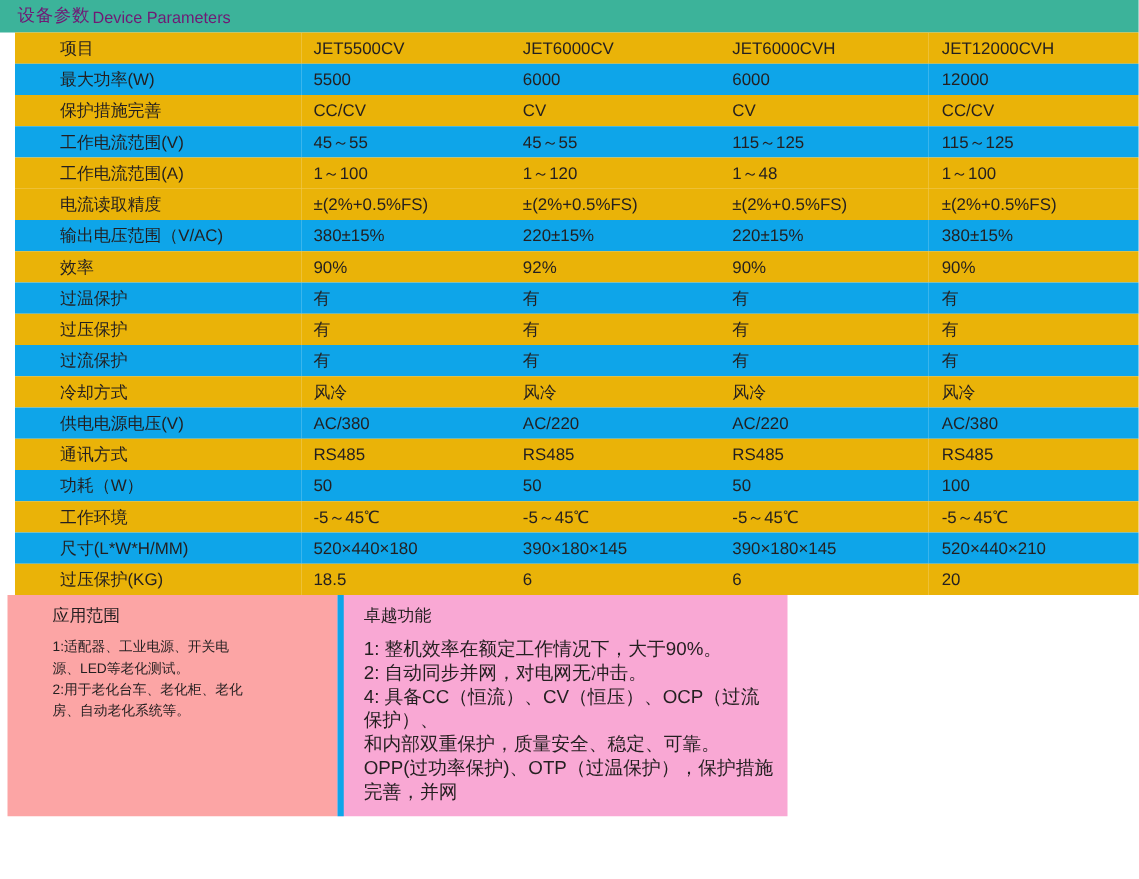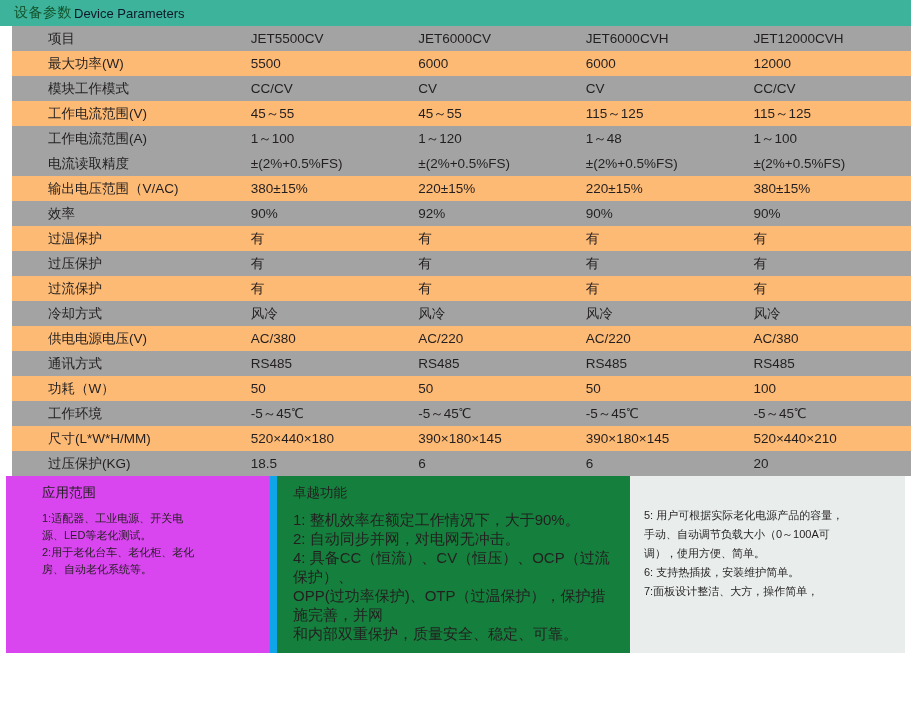--- a/index.html
+++ b/index.html
@@ -23,26 +23,26 @@
   }
   .title-bar {
     height: 26px;
     background: #3cb39a;
     display: flex;
     align-items: center;
     padding-left: 14px;
     box-sizing: border-box;
   }
   .title-bar .t-cn {
-    color: #14532d;
+    color: #701a75;
     font-size: 14px;
     letter-spacing: 0.5px;
   }
   .title-bar .t-en {
-    color: #0f172a;
+    color: #701a75;
     font-size: 13px;
     margin-left: 2px;
   }
   .table-wrap {
     padding: 0 6px 0 6px;
     box-sizing: border-box;
   }
   table.spec {
     border-collapse: collapse;
     width: 899px;
@@ -51,24 +51,24 @@
   }
   table.spec td {
     font-size: 13.5px;
     color: #231f20;
     padding: 0 0 0 0;
     height: 25px;
     vertical-align: middle;
     border: none;
   }
   table.spec tr.shade td {
-    background: #fdba74;
+    background: #0ea5e9;
   }
   table.spec tr.plain td {
-    background: #a3a3a3;
+    background: #eab308;
   }
   td.c0 {
     width: 228px;
     padding-left: 36px !important;
     box-sizing: border-box;
   }
   td.c1, td.c2, td.c3, td.c4 {
     width: 167px;
     padding-left: 10px !important;
     box-sizing: border-box;
@@ -78,28 +78,28 @@
     margin-left: 6px;
     width: 899px;
     box-sizing: border-box;
   }
   .bottom .bcol {
     box-sizing: border-box;
     padding: 8px 10px 10px 10px;
   }
   .bottom .bcol.left {
     width: 264px;
-    background: #d946ef;
+    background: #fca5a5;
     padding-left: 36px;
   }
   .bottom .bcol.mid {
     width: 360px;
-    background: #15803d;
+    background: #f9a8d4;
     padding-left: 16px;
-    border-left: 7px solid #0ea5e9;
+    border-left: 5px solid #0ea5e9;
   }
   .bottom .bcol.right {
     width: 275px;
     background: #e9eeed;
     padding-left: 14px;
   }
   .bhead {
     font-size: 13.5px;
     color: #231f20;
     margin-bottom: 8px;
@@ -143,21 +143,21 @@
         </tr>
 
         <tr class="shade">
           <td class="c0">最大功率(W)</td>
           <td class="c1">5500</td>
           <td class="c2">6000</td>
           <td class="c3">6000</td>
           <td class="c4">12000</td>
         </tr>
         <tr class="plain">
-          <td class="c0">模块工作模式</td>
+          <td class="c0">保护措施完善</td>
           <td class="c1">CC/CV</td>
           <td class="c2">CV</td>
           <td class="c3">CV</td>
           <td class="c4">CC/CV</td>
         </tr>
         <tr class="shade">
           <td class="c0">工作电流范围(V)</td>
           <td class="c1">45～55</td>
           <td class="c2">45～55</td>
           <td class="c3">115～125</td>
@@ -273,28 +273,20 @@
       <div class="bline">源、LED等老化测试。</div>
       <div class="bline">2:用于老化台车、老化柜、老化</div>
       <div class="bline">房、自动老化系统等。</div>
     </div>
 
     <div class="bcol mid">
       <div class="bhead">卓越功能</div>
       <div class="bline">1: 整机效率在额定工作情况下，大于90%。</div>
       <div class="bline">2: 自动同步并网，对电网无冲击。</div>
       <div class="bline">4: 具备CC（恒流）、CV（恒压）、OCP（过流保护）、</div>
+      <div class="bline">    和内部双重保护，质量安全、稳定、可靠。</div>
       <div class="bline">    OPP(过功率保护)、OTP（过温保护），保护措施完善，并网</div>
-      <div class="bline">    和内部双重保护，质量安全、稳定、可靠。</div>
     </div>
 
-    <div class="bcol right">
-      <div class="right-spacer"></div>
-      <div class="bline">5: 用户可根据实际老化电源产品的容量，</div>
-      <div class="bline">    手动、自动调节负载大小（0～100A可</div>
-      <div class="bline">    调），使用方便、简单。</div>
-      <div class="bline">6: 支持热插拔，安装维护简单。</div>
-      <div class="bline">7:面板设计整洁、大方，操作简单，</div>
-    </div>
 
   </div>
 
 </div>
 
 </body></html>

